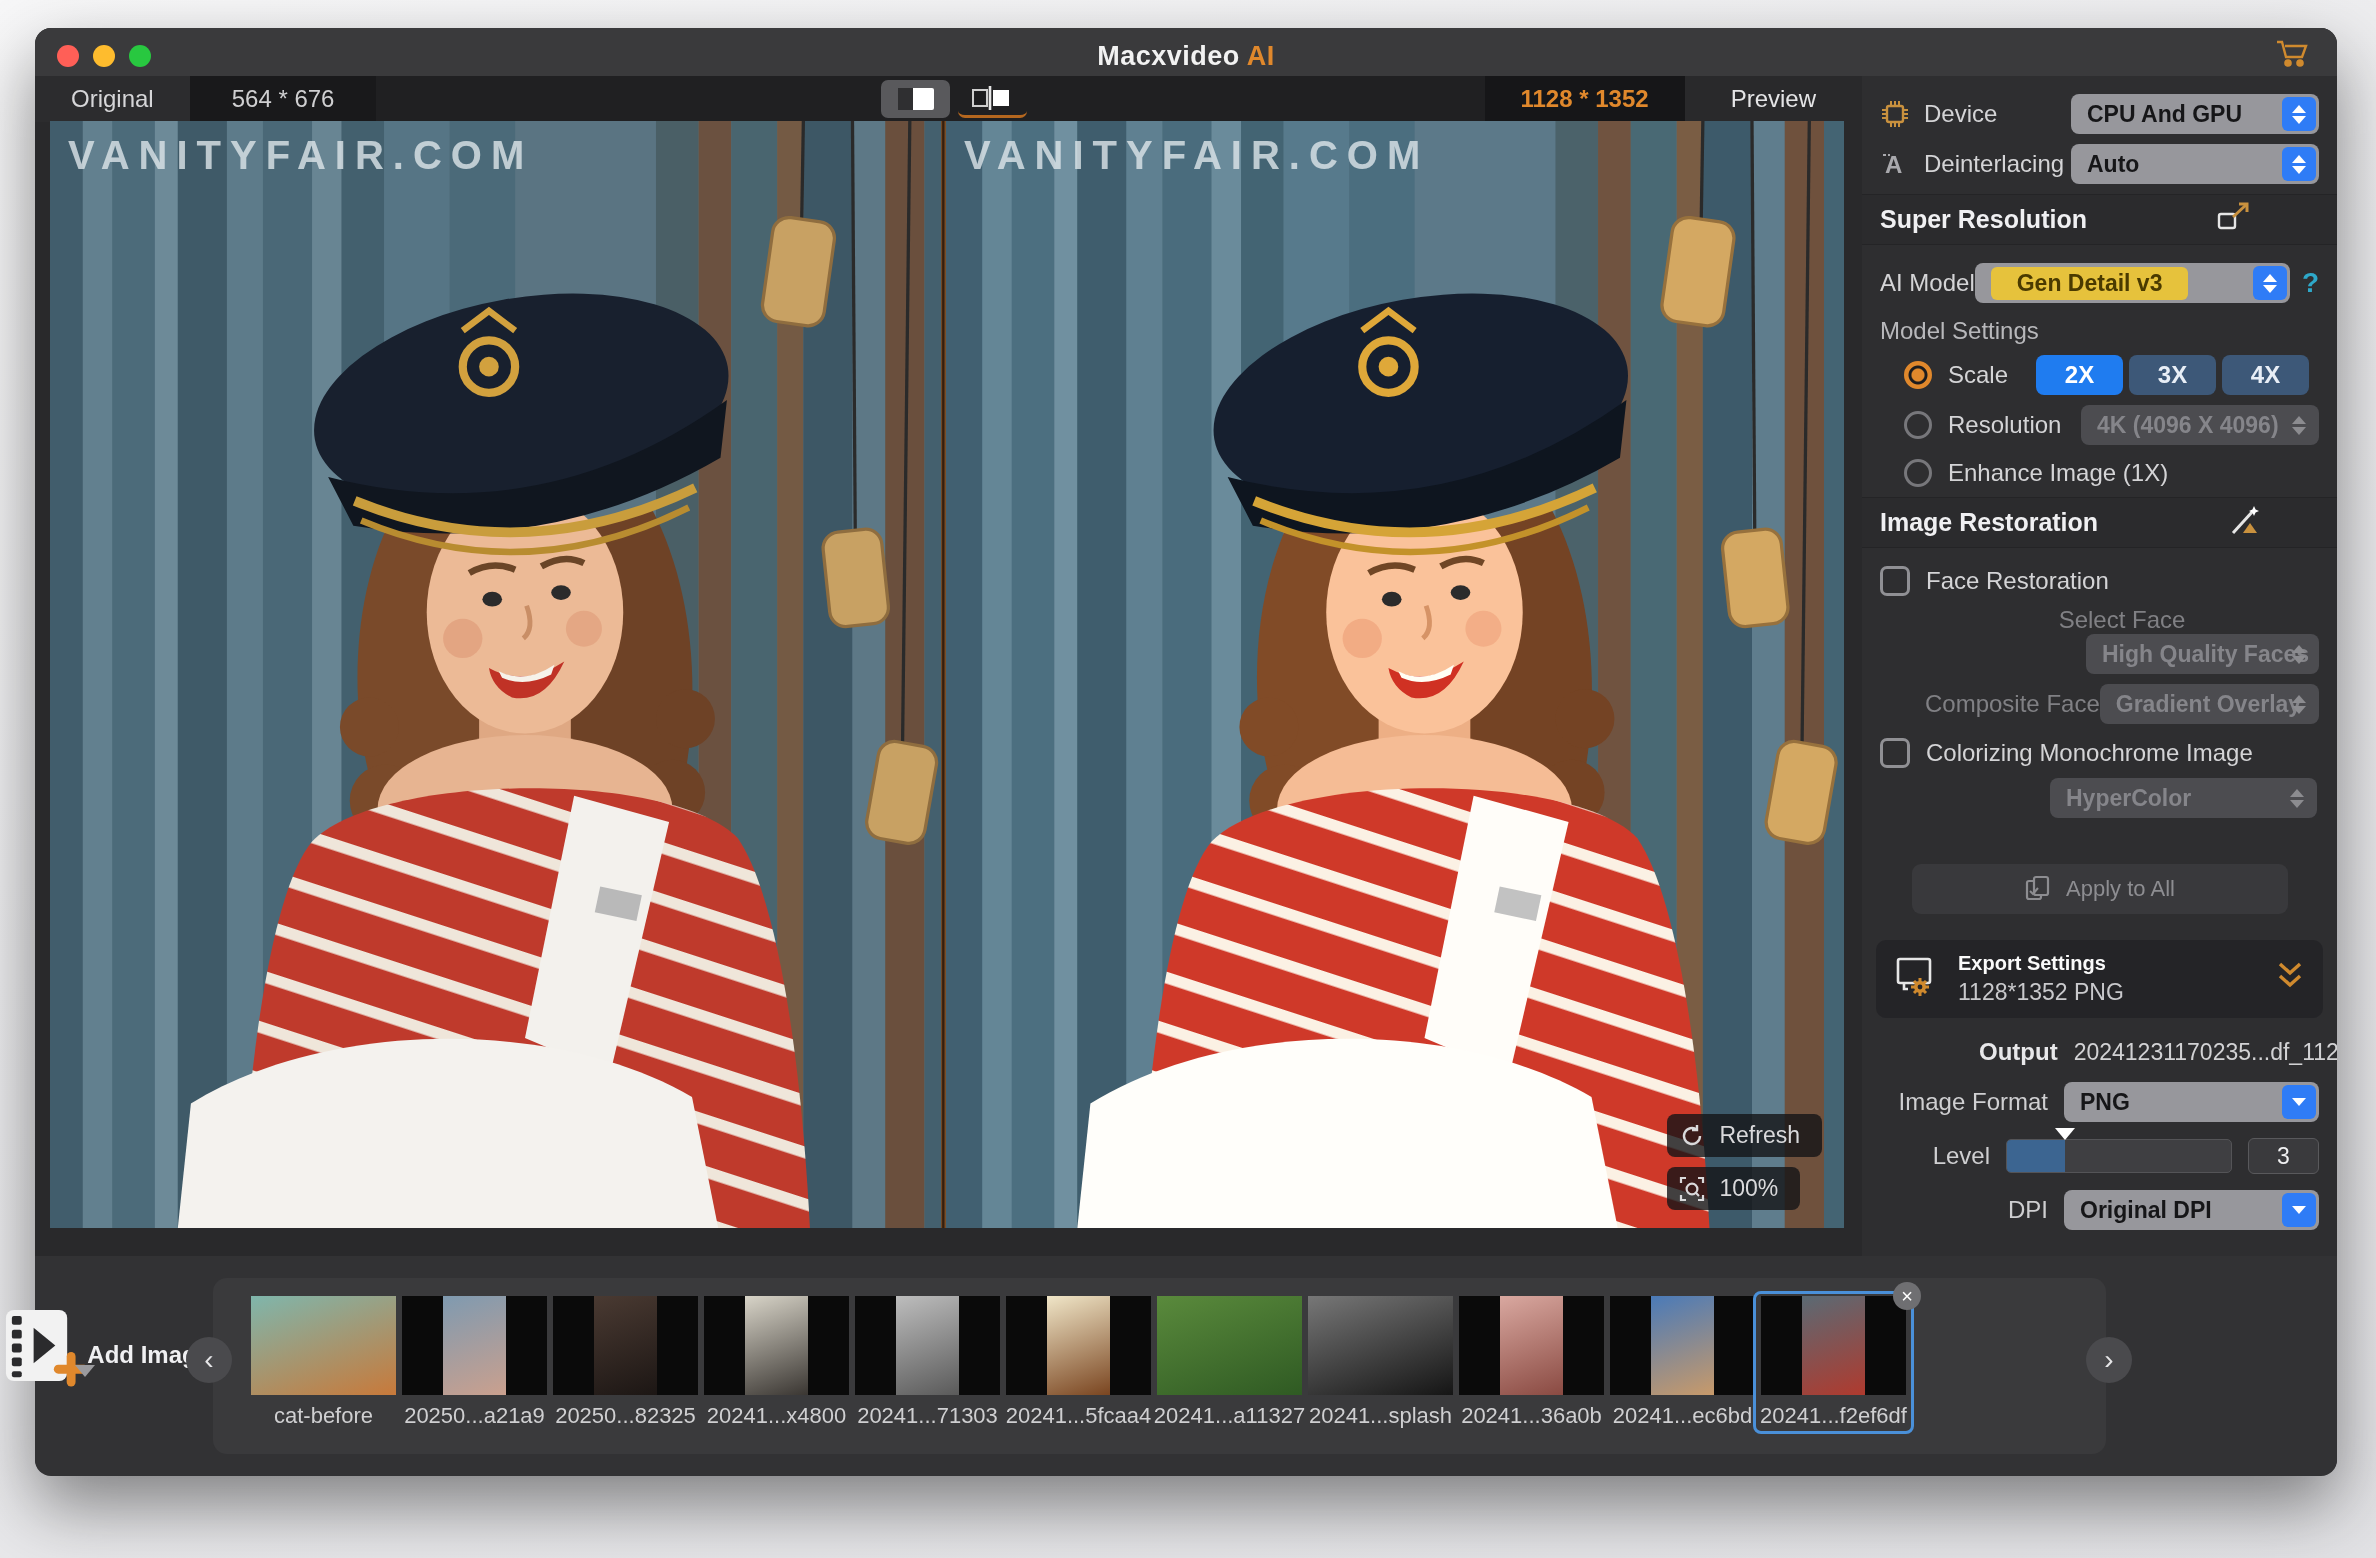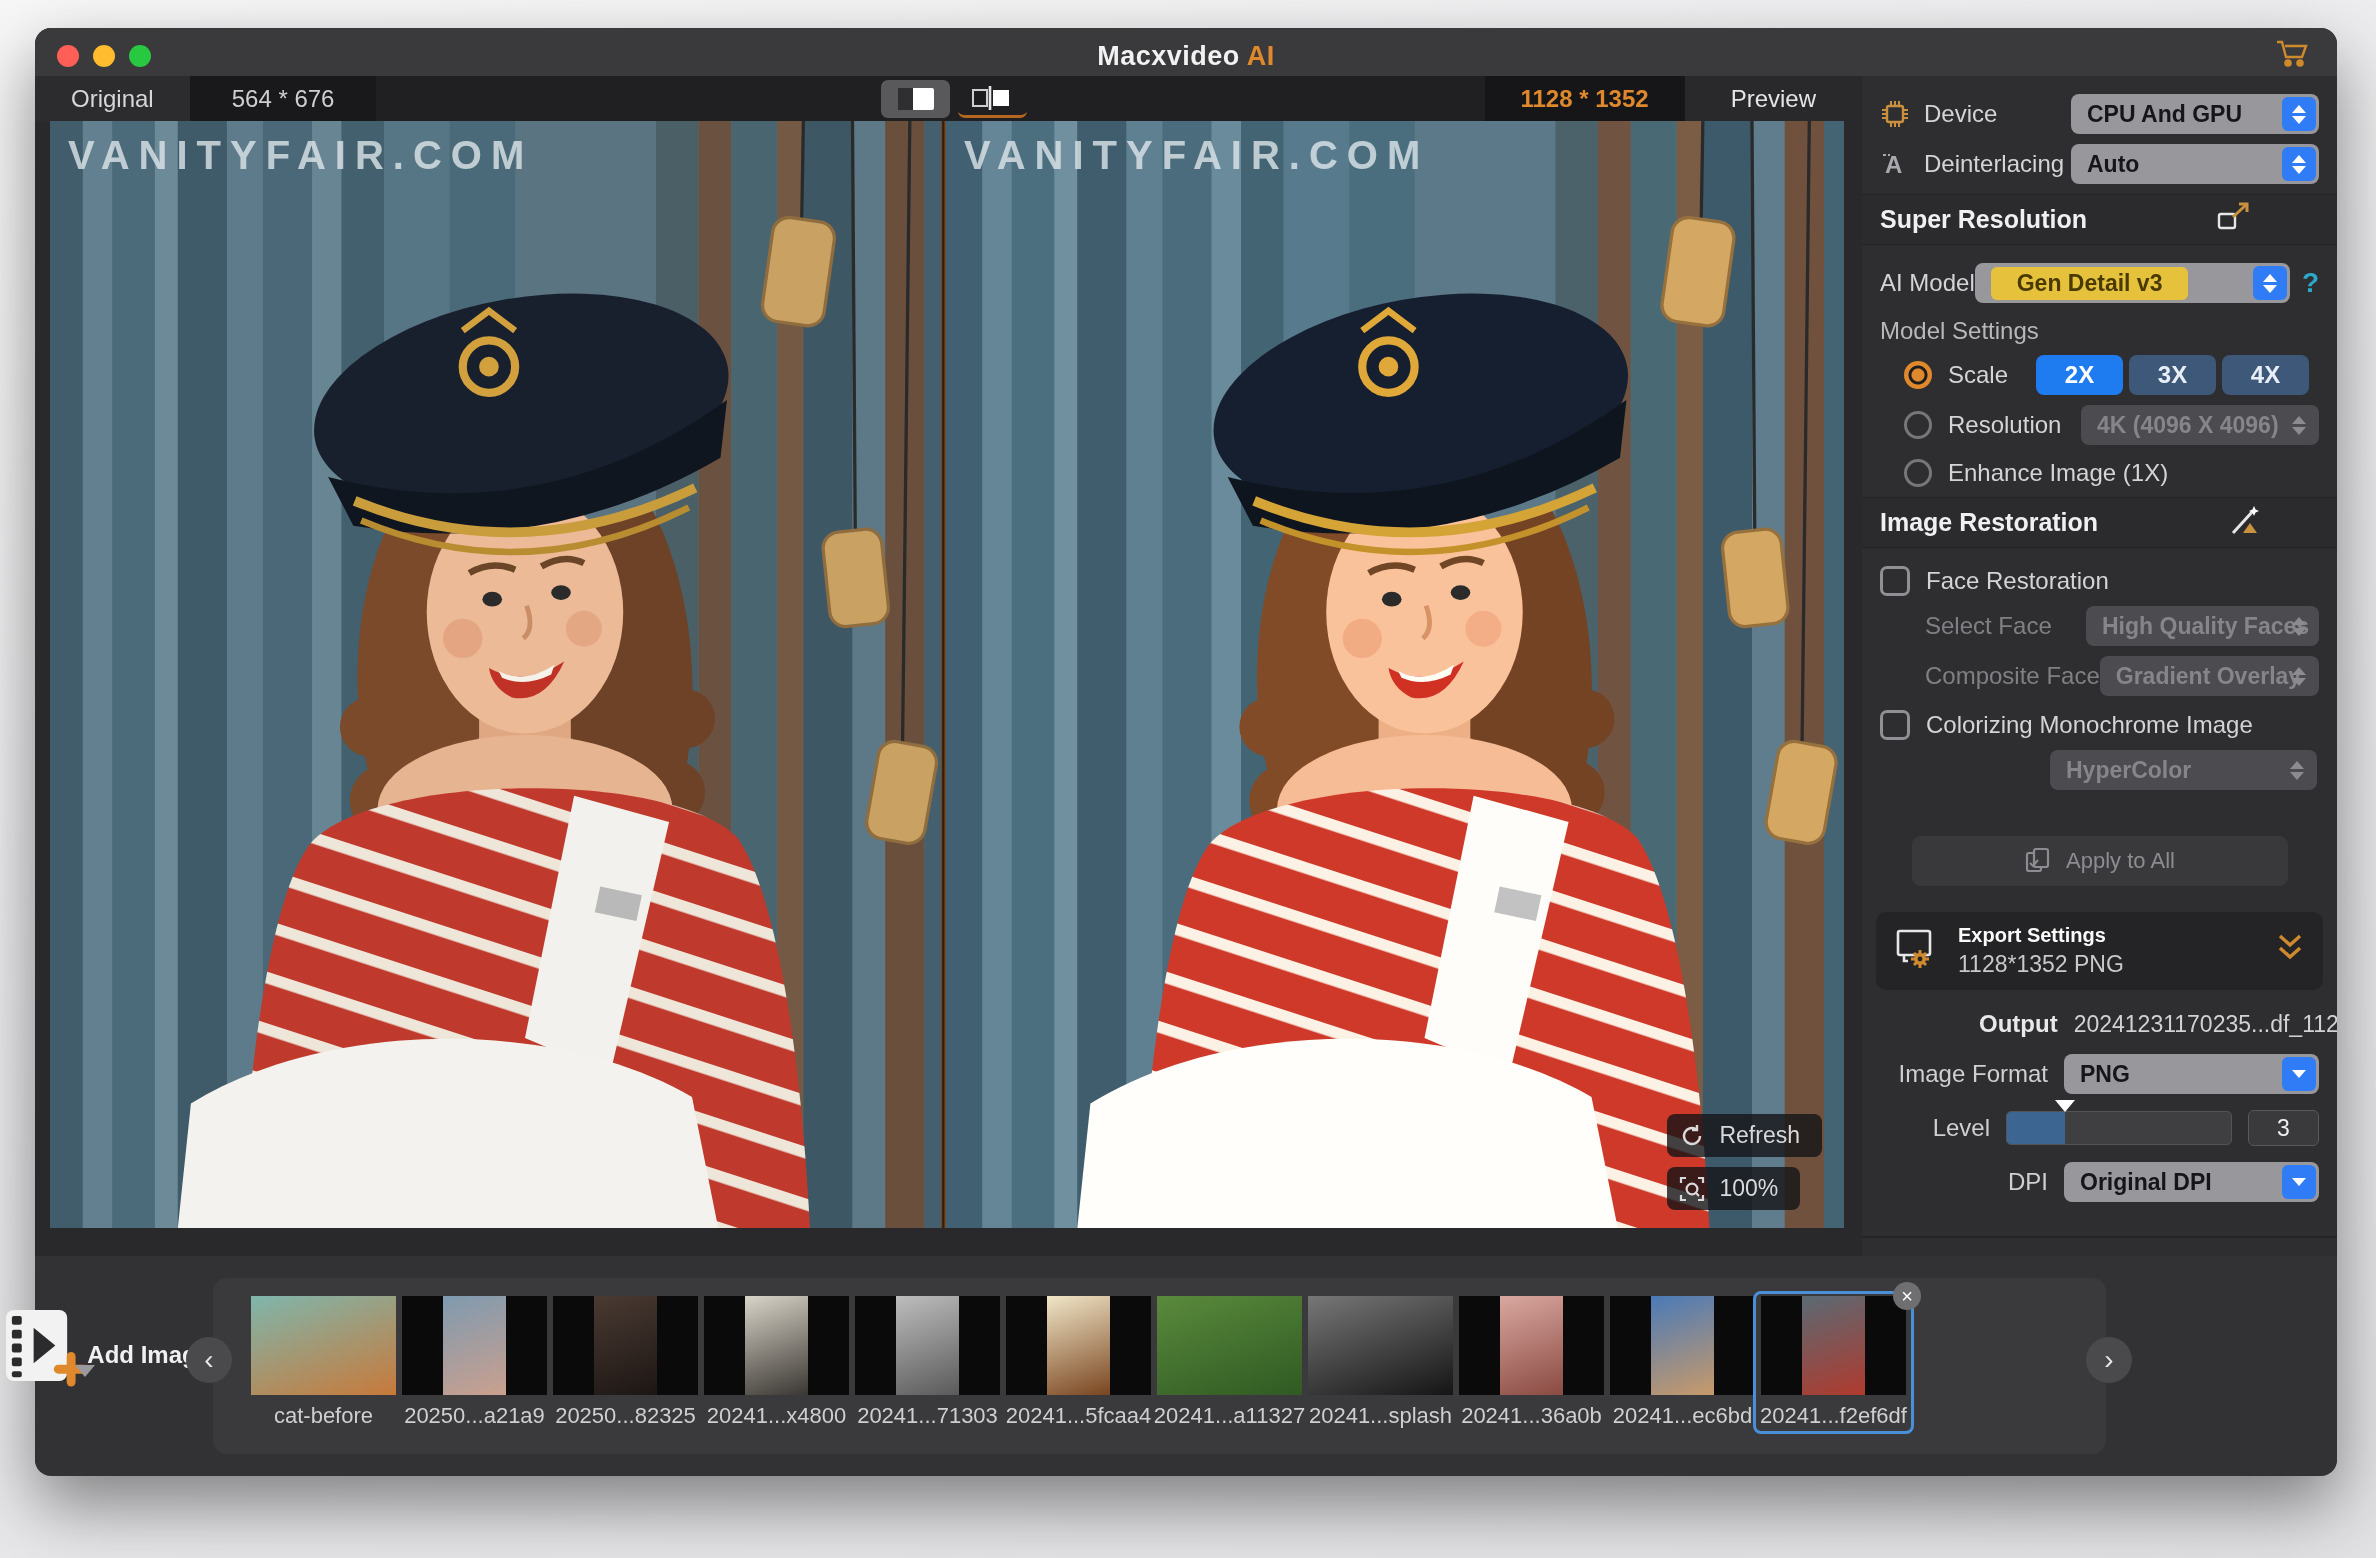--- a/index.html
+++ b/index.html
@@ -412,21 +412,21 @@
             <path d="M16 30 l7-10 7 10 Z" fill="#c9913e"></path>
           </svg>
       </span>
     </div>
 
     <div class="row mt18">
       <span class="checkbox"></span>
       <span class="flex-lbl">Face Restoration</span>
     </div>
 
-    <div class="row mt10" style="padding-left:63px;">
+    <div class="row mt10" style="padding-left:63px;flex-direction:column;">
       <span class="flex-lbl dim">Select Face</span>
       <div class="select disabled ml-auto" style="width:233px;">
         <span>High Quality Faces</span>
         <span class="stepper">
             <span class="tri-up"></span>
             <span class="tri-down"></span>
           </span>
       </div>
     </div>
 

